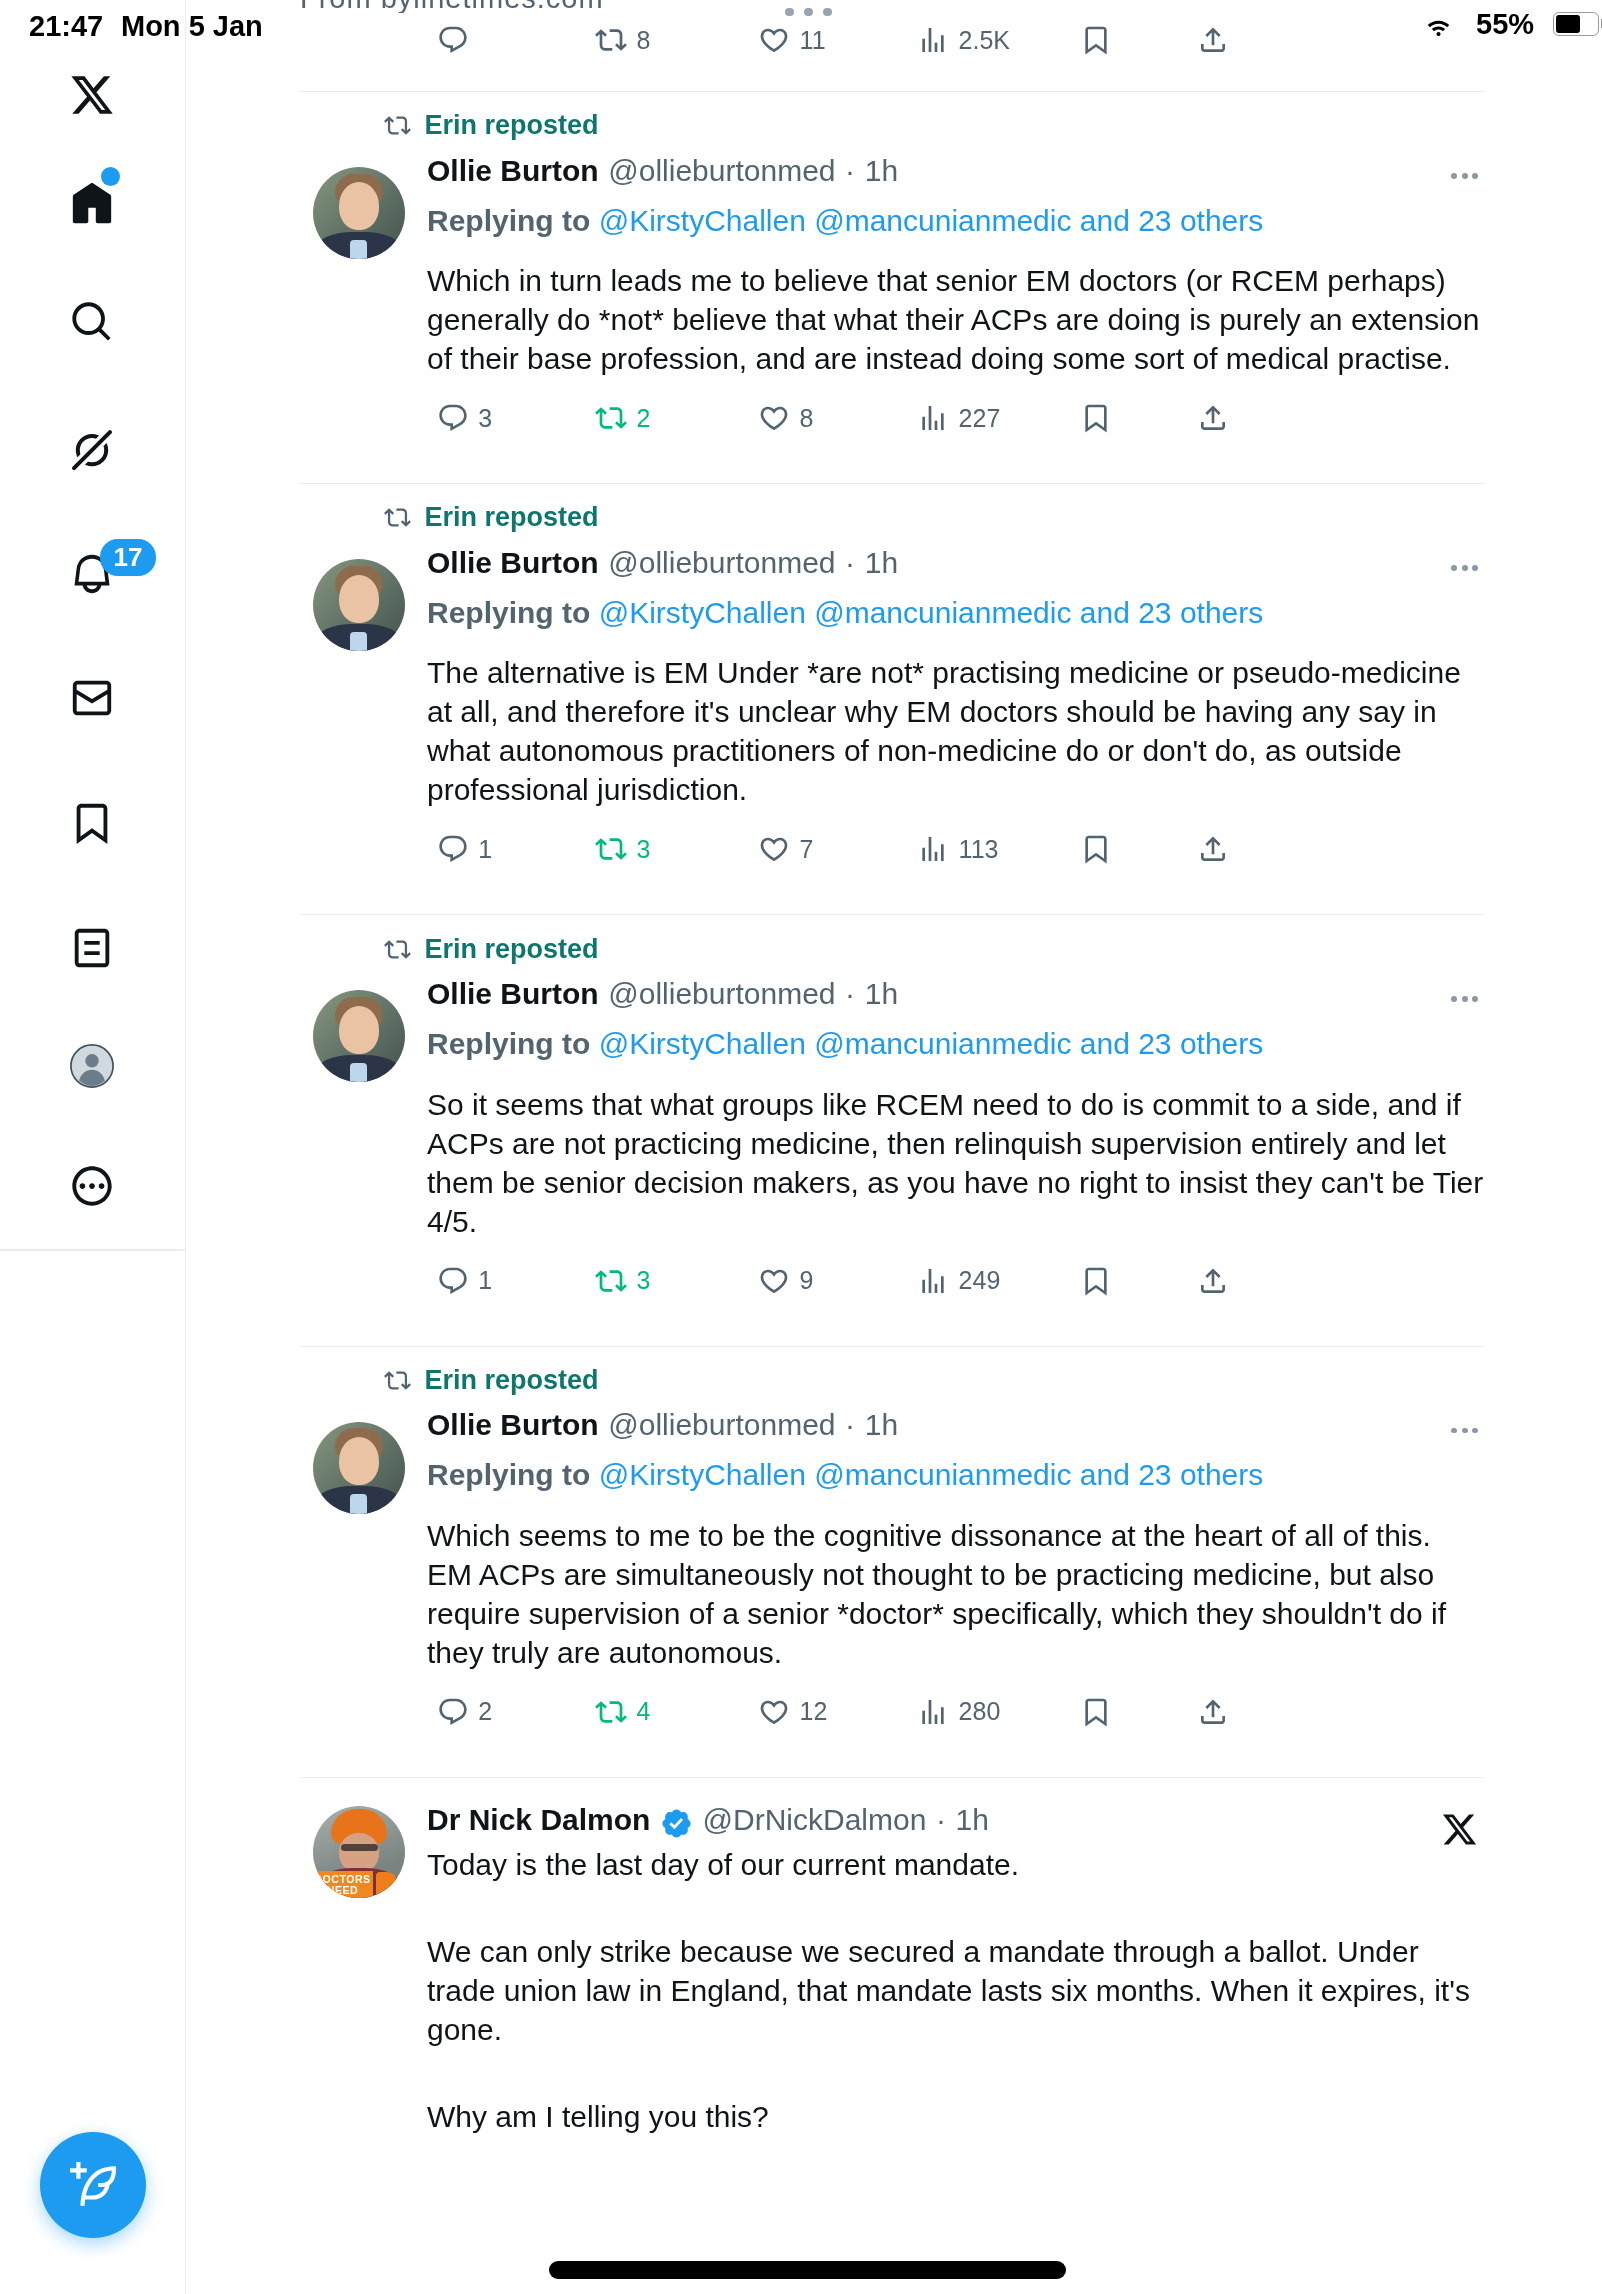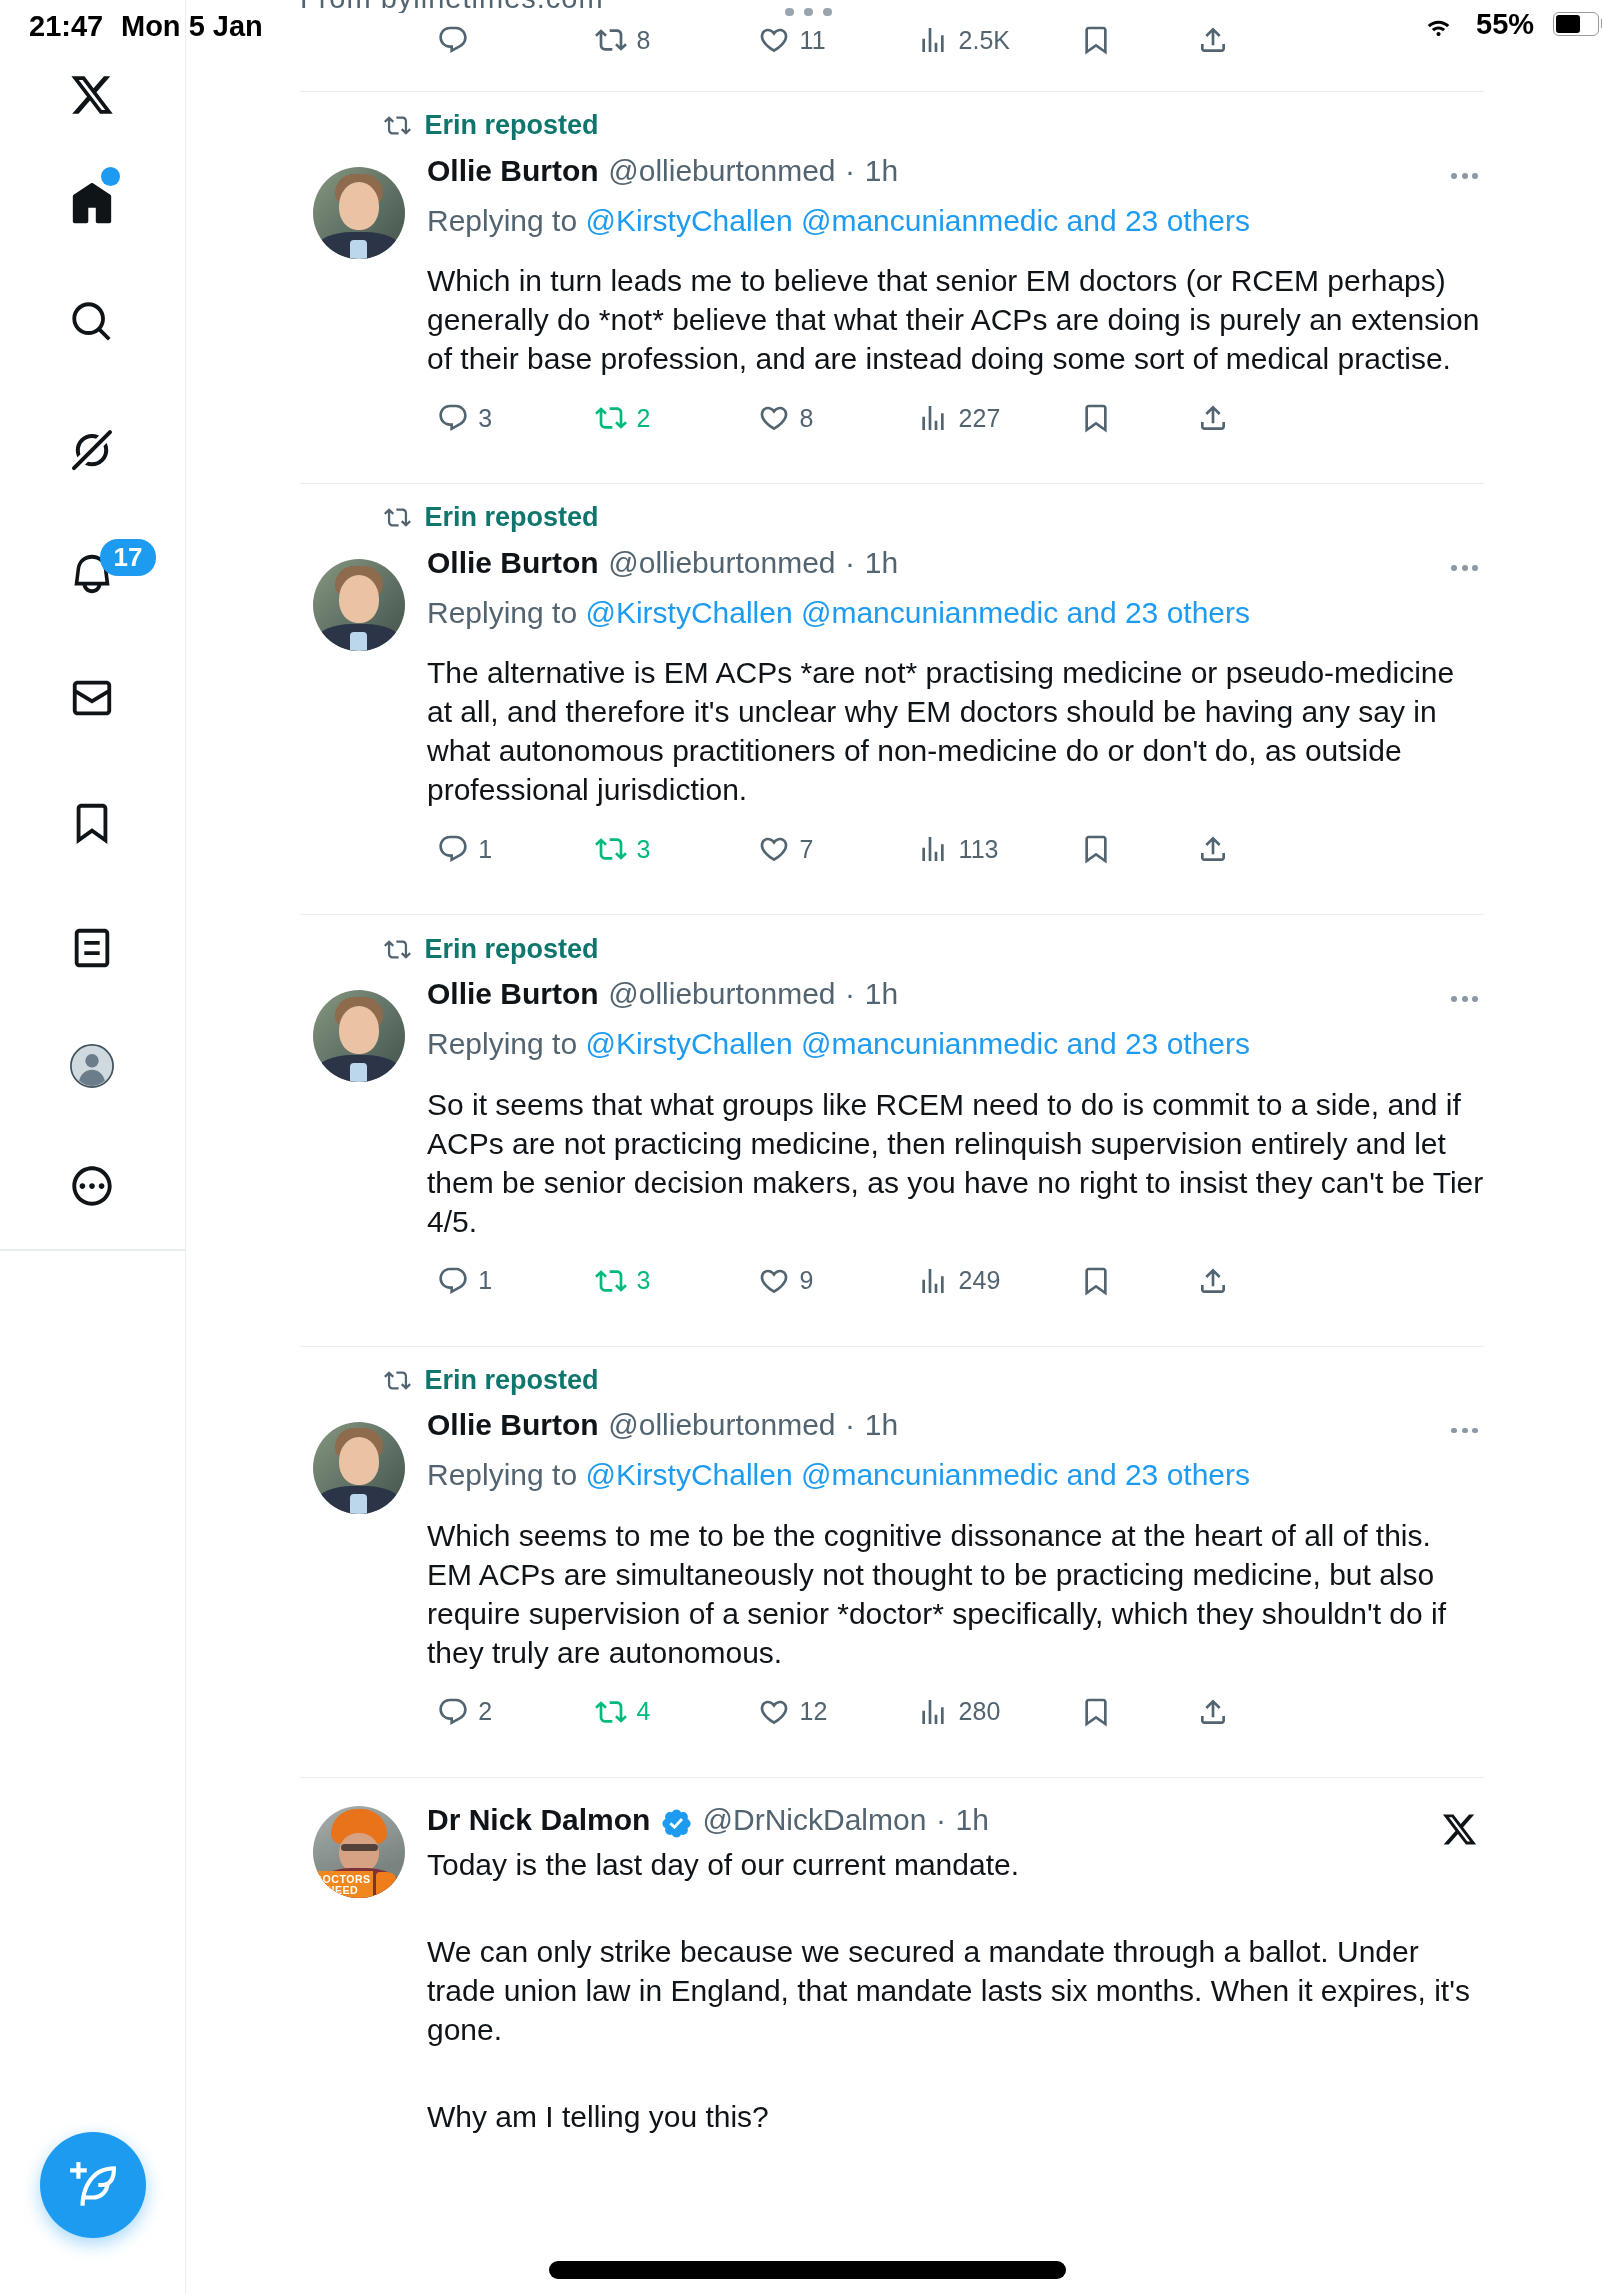--- a/index.html
+++ b/index.html
@@ -53,21 +53,21 @@
   .repost-row svg{width:27px;height:27px;fill:#536471;}
   .repost-row .rlabel{font-size:27px;font-weight:700;color:#0f766e;}
   .main{margin-top:11.5px;}
   .tw-avatar{position:absolute;left:12.5px;top:75px;}
   .dalmon .tw-avatar{top:28px;}
   .name-row{margin-left:127px;height:42px;display:flex;align-items:baseline;gap:9.6px;font-size:30px;}
   .name-row .nm{font-weight:700;color:#0f1419;}
   .name-row .hd,.name-row .sep,.name-row .tm{color:#536471;font-weight:400;}
   .vbadge{width:33px;height:33px;align-self:center;}
   .replying{margin-left:127px;line-height:50px;font-size:30px;}
-  .replying .pre{color:#536471;}
+  .replying .pre{color:#536471;font-weight:bold;}
   .replying .mn{color:#1d9bf0;}
   .tw-text{margin:15.4px 0 0 127px;width:1057px;font-size:30px;line-height:39px;color:#0f1419;}
   .more-dots{position:absolute;right:5.8px;top:81px;display:flex;gap:4.8px;}
   .more-dots span{width:5.8px;height:5.8px;border-radius:50%;background:#8b98a5;}
   
   .dalmon{padding:25px 0 0 0;border-bottom:none;}
   .dalmon .para{margin:0 0 48px 127px;width:1057px;font-size:30px;line-height:39px;color:#0f1419;}
   .dalmon .para.first{margin-top:33px;}
   .x-corner{position:absolute;right:5.8px;top:33px;width:37px;height:37px;fill:#0f1419;}
   
@@ -296,21 +296,21 @@
       <div class="name-row">
         <span class="nm">Ollie Burton</span>
         <span class="hd">@ollieburtonmed</span>
         <span class="sep">·</span>
         <span class="tm">1h</span>
       </div>
       <div class="replying">
         <span class="pre">Replying to</span>
         <span class="mn">@KirstyChallen @mancunianmedic and 23 others</span>
       </div>
-      <p class="tw-text">The alternative is EM ACPs *are not* practising medicine or pseudo-medicine at all, and therefore it's unclear why EM doctors should be having any say in what autonomous practitioners of non-medicine do or don't do, as outside professional jurisdiction.</p>
+      <p class="tw-text">The alternative is EM Under *are not* practising medicine or pseudo-medicine at all, and therefore it's unclear why EM doctors should be having any say in what autonomous practitioners of non-medicine do or don't do, as outside professional jurisdiction.</p>
       <div class="ebar">
         <div class="eg" style="left:9.6px">
           <svg viewBox="0 0 24 24">
               <path d="M1.751 10c0-4.42 3.584-8 8.005-8h4.366c4.49 0 8.129 3.64 8.129 8.13 0 2.96-1.607 5.68-4.196 7.11l-8.054 4.46v-3.69h-.067c-4.49.1-8.183-3.51-8.183-8.01zm8.005-6c-3.317 0-6.005 2.69-6.005 6 0 3.37 2.77 6.08 6.138 6.01l.351-.01h1.761v2.3l5.087-2.81c1.951-1.08 3.163-3.13 3.163-5.36 0-3.39-2.744-6.13-6.129-6.13H9.756z"></path>
             </svg>
           <span class="ec">1</span>
         </div>
         <div class="eg green" style="left:168px">
           <svg viewBox="0 0 24 24">
               <path d="M4.5 3.88l4.432 4.14-1.364 1.46L5.5 7.55V16c0 1.1.896 2 2 2H13v2H7.5c-2.209 0-4-1.79-4-4V7.55L1.432 9.48.068 8.02 4.5 3.88zM16.5 6H11V4h5.5c2.209 0 4 1.79 4 4v8.45l2.068-1.93 1.364 1.46-4.432 4.14-4.432-4.14 1.364-1.46 2.068 1.93V8c0-1.1-.896-2-2-2z"></path>

